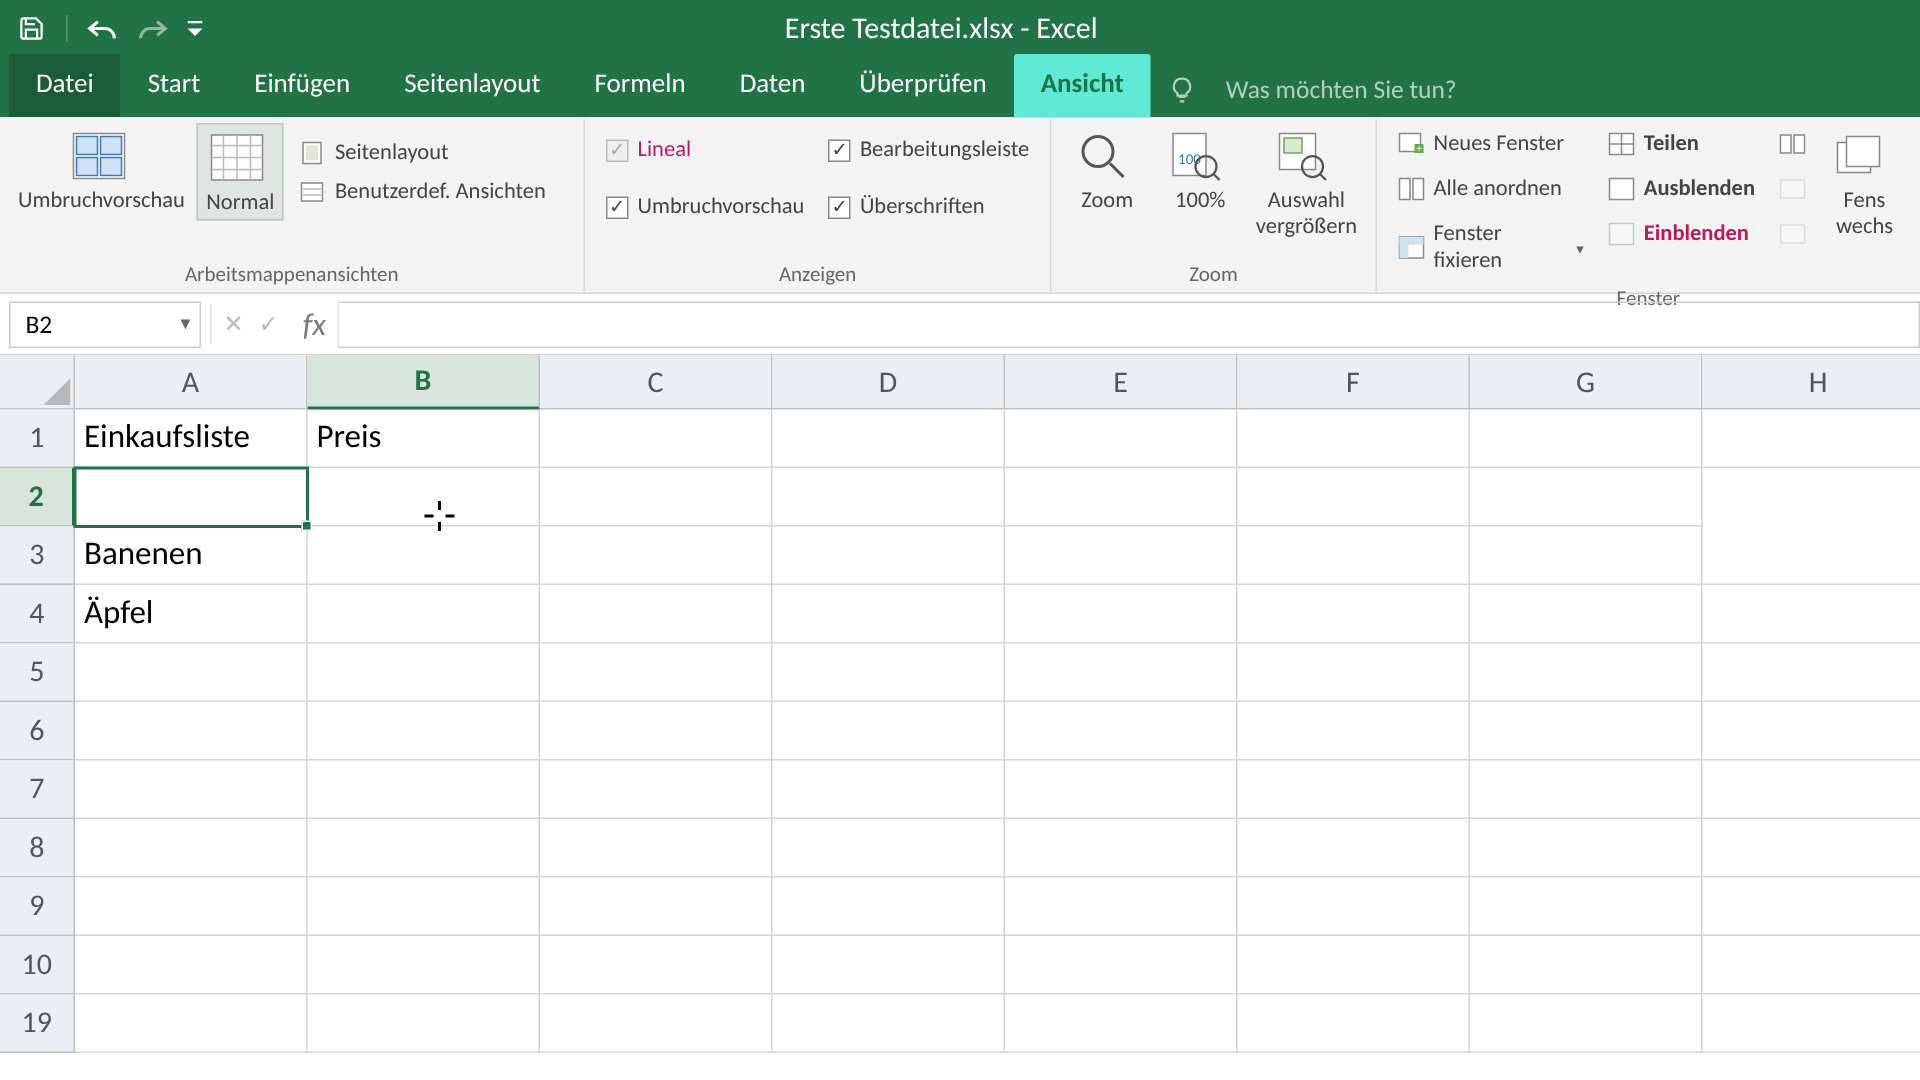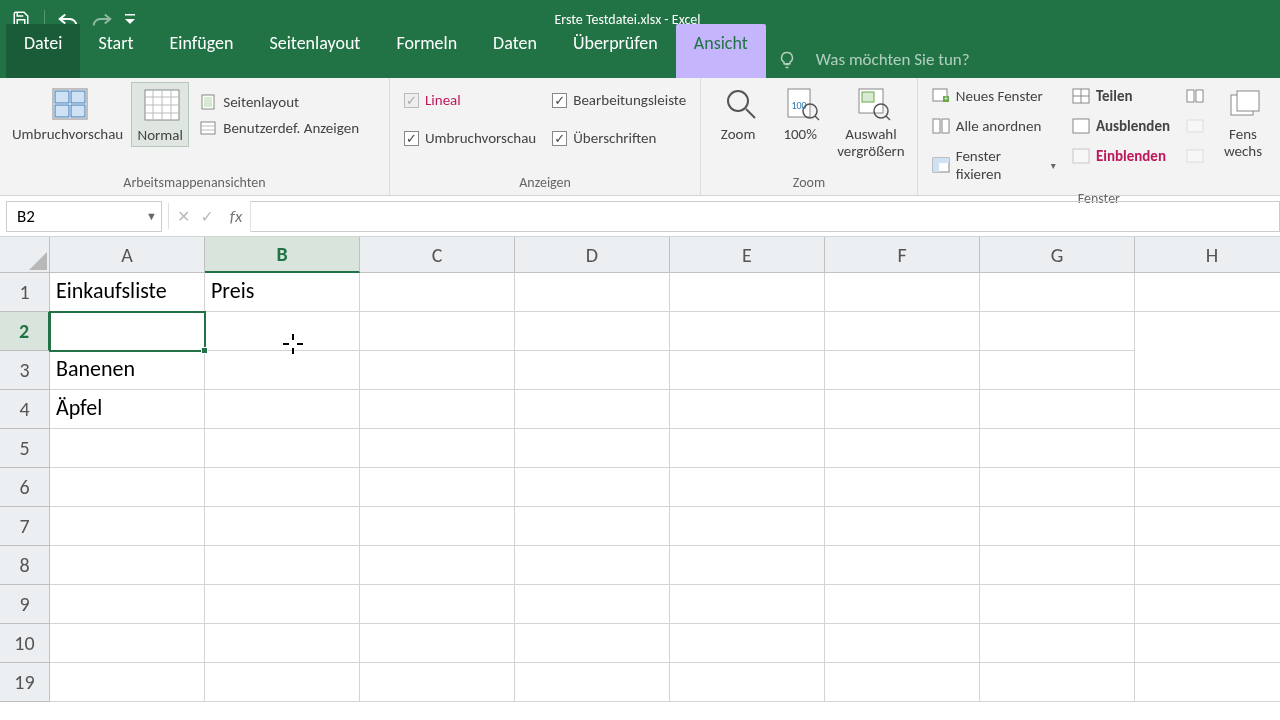--- a/index.html
+++ b/index.html
@@ -3,54 +3,54 @@
 <meta charset="utf-8">
 <style>
 * { margin: 0; padding: 0; box-sizing: border-box; font-family: "Segoe UI", Calibri, Arial, sans-serif; }
 body { width: 1280px; height: 720px; overflow: hidden; background: #fff; user-select: none; }
 
 
 .titlebar { height: 38px; background: #217346; display: flex; align-items: center; color: #fff; }
 .qat { display: flex; align-items: center; padding: 0 6px; gap: 4px; }
 .qat-btn { width: 30px; height: 30px; display: flex; align-items: center; justify-content: center; cursor: pointer; }
 .qat-sep { width: 1px; height: 18px; background: rgba(255,255,255,0.25); margin: 0 4px; }
-.title { flex: 1; text-align: center; font-size: 14px; }
+.title { flex: 1; text-align: center; font-size: 20px; }
 
 
 .ribbon-tabs { height: 40px; background: #217346; display: flex; align-items: flex-end; padding-left: 6px; }
-.ribbon-tab { padding: 8px 18px 24px; color: #fff; font-size: 18px; cursor: pointer; }
+.ribbon-tab { padding: 8px 18px 12px; color: #fff; font-size: 18px; cursor: pointer; }
 .ribbon-tab.file { background: #1a5c38; }
-.ribbon-tab.active { background: #c4b5fd; color: #217346; font-weight: 400; border-top-left-radius: 2px; border-top-right-radius: 2px; }
+.ribbon-tab.active { background: #5eead4; color: #217346; font-weight: 700; border-top-left-radius: 2px; border-top-right-radius: 2px; }
 .tell-me { display: flex; align-items: center; color: rgba(255,255,255,0.65); font-size: 17px; padding: 8px 12px; gap: 20px; }
 
 
 .ribbon-body { height: 118px; background: #f3f3f3; border-bottom: 1px solid #d4d4d4; display: flex; }
 .ribbon-group { border-right: 1px solid #dcdcdc; padding: 4px 8px 2px; display: flex; flex-direction: column; justify-content: space-between; }
 .ribbon-group-content { display: flex; align-items: flex-start; gap: 4px; }
 .ribbon-group-label { text-align: center; font-size: 14px; color: #666; padding: 2px 0; }
 .big-btn { display: flex; flex-direction: column; align-items: center; justify-content: flex-start; padding: 2px 4px; cursor: pointer; min-width: 58px; }
-.big-btn .icon-box { width: 40px; height: 40px; margin-bottom: 2px; display:flex; align-items:center; justify-content:flex-end;}
+.big-btn .icon-box { width: 40px; height: 40px; margin-bottom: 2px; display:flex; align-items:center; justify-content:flex-start;}
 .big-btn span { font-size: 15px; color: #444; text-align:center; line-height: 1.15;}
 .small-row { display: flex; align-items: center; gap: 6px; padding: 3px 2px; cursor: pointer; }
 .small-row span { font-size: 15px; color: #444; }
 .small-row.disabled span { color: #be185d; }
 .small-stack { display: flex; flex-direction: column; gap: 2px; padding: 2px 4px;}
 .chk { width: 15px; height: 15px; border: 1px solid #888; display:inline-flex; align-items:center; justify-content:center; background:#fff;}
 .chk.checked::after { content:"✓"; font-size: 13px; color:#444; line-height:1;}
 .chk.disabled { background:#eee; border-color:#bbb;}
 .chk.disabled.checked::after { color:#aaa;}
 .small-icon { width:18px; height:18px; display:inline-flex; align-items:center; justify-content:center;}
 
 
 .formula-bar { height: 41px; border-bottom: 1px solid #d4d4d4; display: flex; align-items: center; background: #fff; }
-.name-box { width: 156px; height: 31px; border: 1px solid #ccc; margin: 0 6px; display: flex; align-items: center; padding: 0 10px; font-size: 17px; position: relative; }
+.name-box { width: 128px; height: 31px; border: 1px solid #ccc; margin: 0 6px; display: flex; align-items: center; padding: 0 10px; font-size: 17px; position: relative; }
 .name-box .dd { position:absolute; right:4px; top:50%; transform:translateY(-50%); color:#666; font-size:11px;}
 .fx-controls { display: flex; align-items: center; gap: 10px; padding: 0 8px; border-right: 1px solid #e0e0e0; height: 31px;}
 .fx-btn { color: #bbb; font-size: 16px; cursor: pointer; }
-.fx-label { font-style: italic; font-size: 17px; color: #777; padding-left:6px;}
+.fx-label { font-style: italic; font-size: 21px; color: #777; padding-left:6px;}
 .formula-input { flex:1; height: 31px; border:1px solid #ccc; border-left:none; padding: 0 8px; font-size:16px;}
 
 
 .grid-wrap { position: relative; }
 .corner { position:absolute; left:0; top:0; width:50px; height:36px; background:#eceff1; border-right:1px solid #c0c0c0; border-bottom:1px solid #c0c0c0; display:flex; align-items:flex-end; justify-content:flex-end; padding:2px;}
 .corner svg { width:18px; height:18px;}
 .col-headers { position:absolute; left:50px; top:0; height:36px; display:flex;}
 .col-h { width:155px; background:#eceff1; border-right:1px solid #c0c0c0; border-bottom:1px solid #c0c0c0; display:flex; align-items:center; justify-content:center; font-size:20px; color:#555;}
 .col-h.sel { background:#d8e4dc; border-bottom:2px solid #217346; color:#217346; font-weight:600;}
 .row-headers { position:absolute; left:0; top:36px; width:50px;}
@@ -163,21 +163,21 @@
           <span>Seitenlayout</span>
         </div>
         <div class="small-row">
           <span class="small-icon">
               <svg width="16" height="16" viewBox="0 0 16 16">
                 <rect x="1" y="2" width="14" height="12" fill="#fff" stroke="#888"></rect>
                 <line x1="1" y1="6" x2="15" y2="6" stroke="#bbb"></line>
                 <line x1="1" y1="10" x2="15" y2="10" stroke="#bbb"></line>
               </svg>
             </span>
-          <span>Benutzerdef. Anzeigen</span>
+          <span>Benutzerdef. Ansichten</span>
         </div>
       </div>
     </div>
     <div class="ribbon-group-label">Arbeitsmappenansichten</div>
   </div>
 
   <div class="ribbon-group">
     <div class="ribbon-group-content">
       <div class="small-stack" style="padding-top:6px; gap:14px;">
         <div class="small-row disabled">

